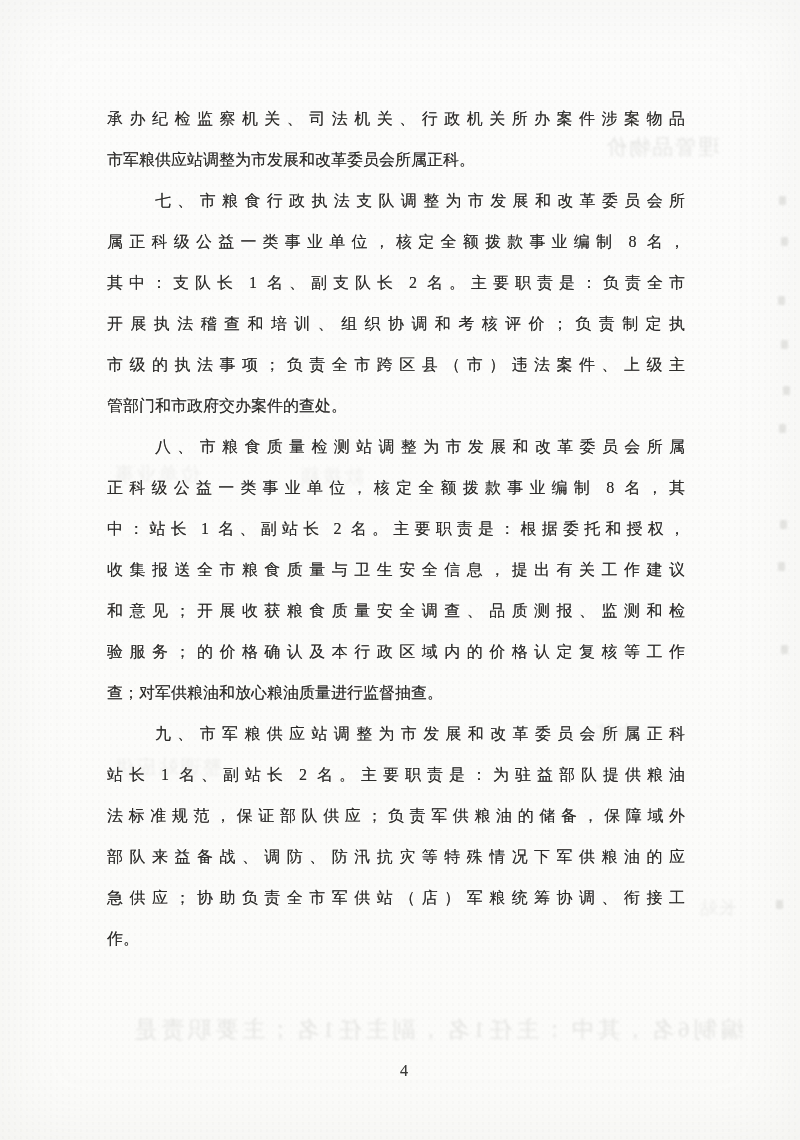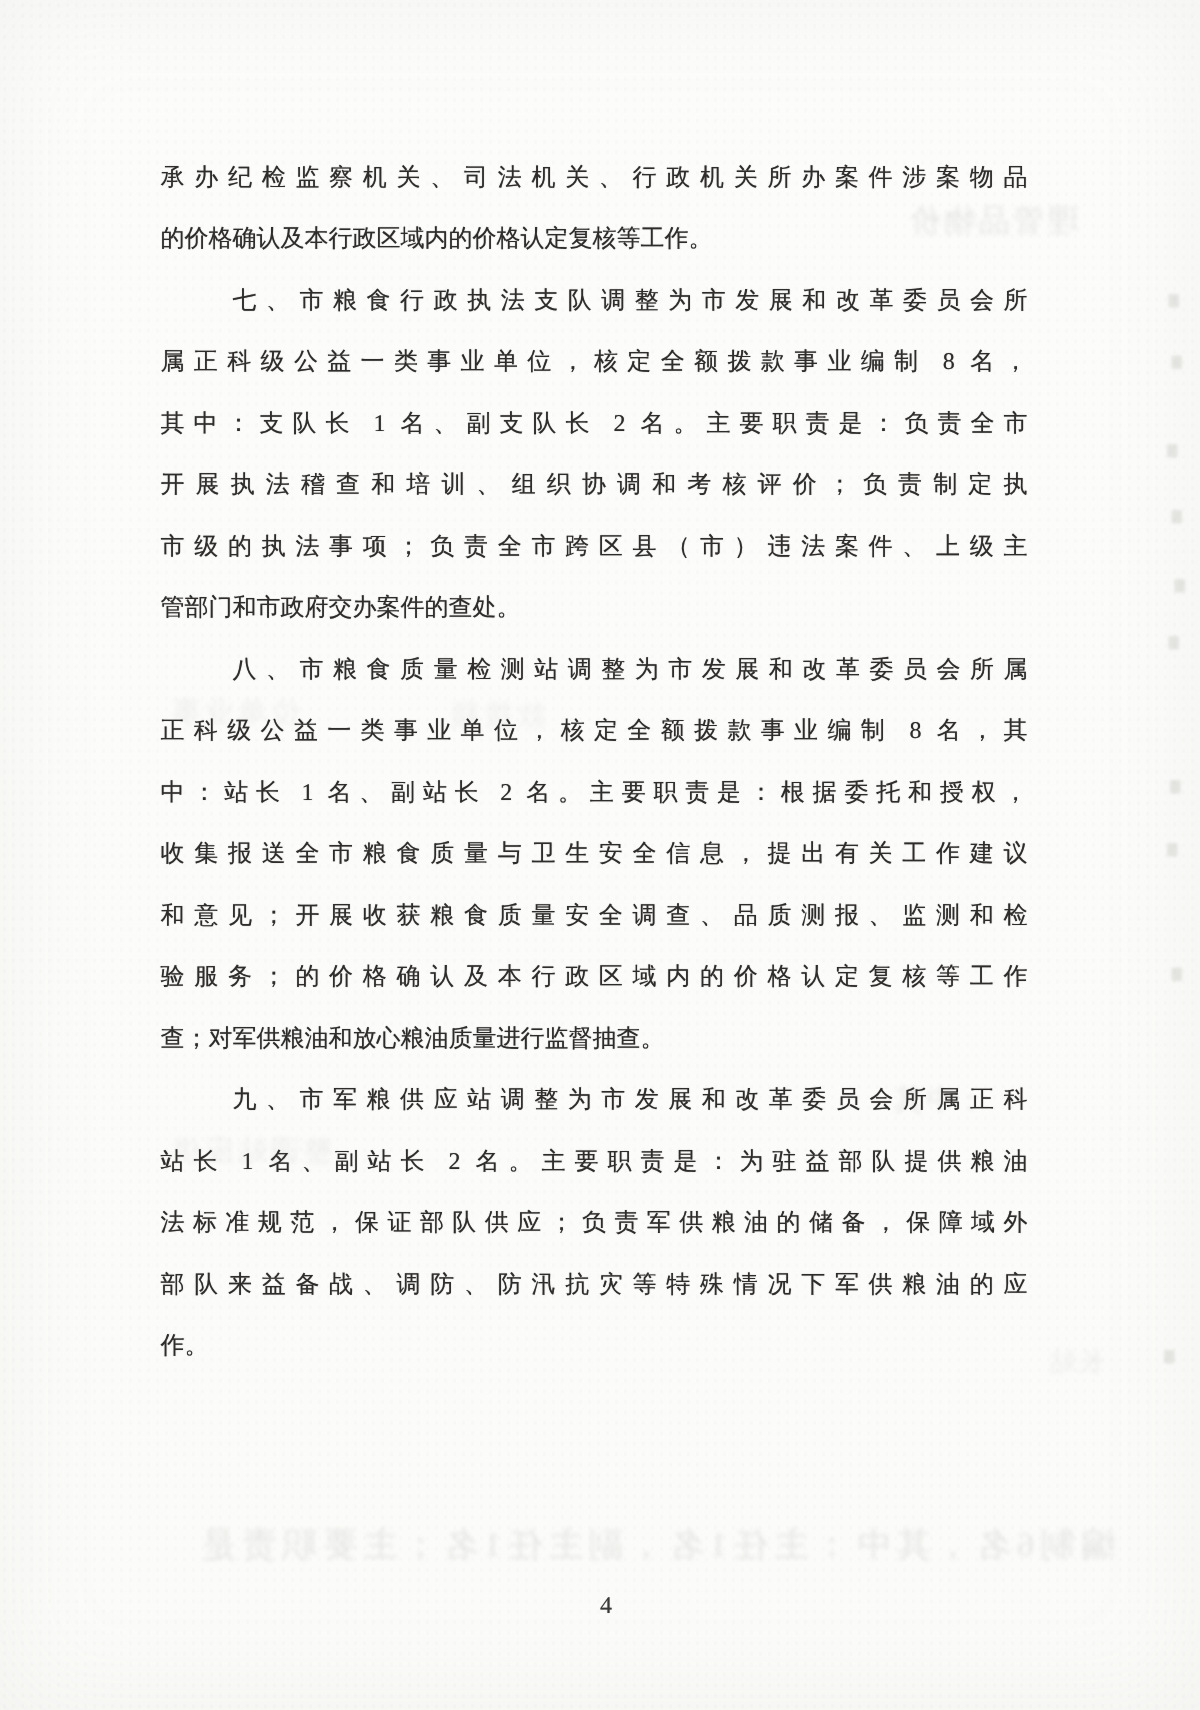--- a/index.html
+++ b/index.html
@@ -54,38 +54,39 @@
     width:7px;height:9px;border-radius:1px;filter:blur(1.1px);
     pointer-events:none;
   }
 </style>
 </head>
 <body>
 
 <div class="page">
   <div class="textblock">
       <div class="line just">承办纪检监察机关、司法机关、行政机关所办案件涉案物品</div>
-      <div class="line">的价格确认及本行政区域内的价格认定复核等工作。</div>
+      <div class="line">市军粮供应站调整为市发展和改革委员会所属正科。</div>
       <div class="line just indent">七、市粮食行政执法支队调整为市发展和改革委员会所</div>
       <div class="line just">属正科级公益一类事业单位，核定全额拨款事业编制 8 名，</div>
       <div class="line just">其中：支队长 1 名、副支队长 2 名。主要职责是：负责全市</div>
       <div class="line just">开展执法稽查和培训、组织协调和考核评价；负责制定执</div>
       <div class="line just">市级的执法事项；负责全市跨区县（市）违法案件、上级主</div>
       <div class="line">管部门和市政府交办案件的查处。</div>
       <div class="line just indent">八、市粮食质量检测站调整为市发展和改革委员会所属</div>
       <div class="line just">正科级公益一类事业单位，核定全额拨款事业编制 8 名，其</div>
       <div class="line just">中：站长 1 名、副站长 2 名。主要职责是：根据委托和授权，</div>
       <div class="line just">收集报送全市粮食质量与卫生安全信息，提出有关工作建议</div>
       <div class="line just">和意见；开展收获粮食质量安全调查、品质测报、监测和检</div>
       <div class="line just">验服务；的价格确认及本行政区域内的价格认定复核等工作</div>
       <div class="line">查；对军供粮油和放心粮油质量进行监督抽查。</div>
       <div class="line just indent">九、市军粮供应站调整为市发展和改革委员会所属正科</div>
       <div class="line just">站长 1 名、副站长 2 名。主要职责是：为驻益部队提供粮油</div>
       <div class="line just">法标准规范，保证部队供应；负责军供粮油的储备，保障域外</div>
       <div class="line just">部队来益备战、调防、防汛抗灾等特殊情况下军供粮油的应</div>
+      <div class="line just">急供应；协助负责全市军供站（店）军粮统筹协调、衔接工</div>
       <div class="line">作。</div>
     </div>
   <div class="pageno">4</div>
   <div>
       <span class="bleed" style="left: 604px; top: 133px; font-size: 21px; opacity: 0.2; letter-spacing: 2px;">理管品物价</span>
       <span class="bleed" style="left: 112px; top: 461px; font-size: 20px; opacity: 0.11; letter-spacing: 2px;">位单业事</span>
       <span class="bleed" style="left: 298px; top: 463px; font-size: 20px; opacity: 0.1; letter-spacing: 2px;">款拨额</span>
       <span class="bleed" style="left: 594px; top: 720px; font-size: 20px; opacity: 0.16; letter-spacing: 1px;">：中其</span>
       <span class="bleed" style="left: 112px; top: 754px; font-size: 20px; opacity: 0.12; letter-spacing: 2px;">整调站应供</span>
       <span class="bleed" style="left: 698px; top: 896px; font-size: 18px; opacity: 0.13; letter-spacing: 1px;">长站</span>

